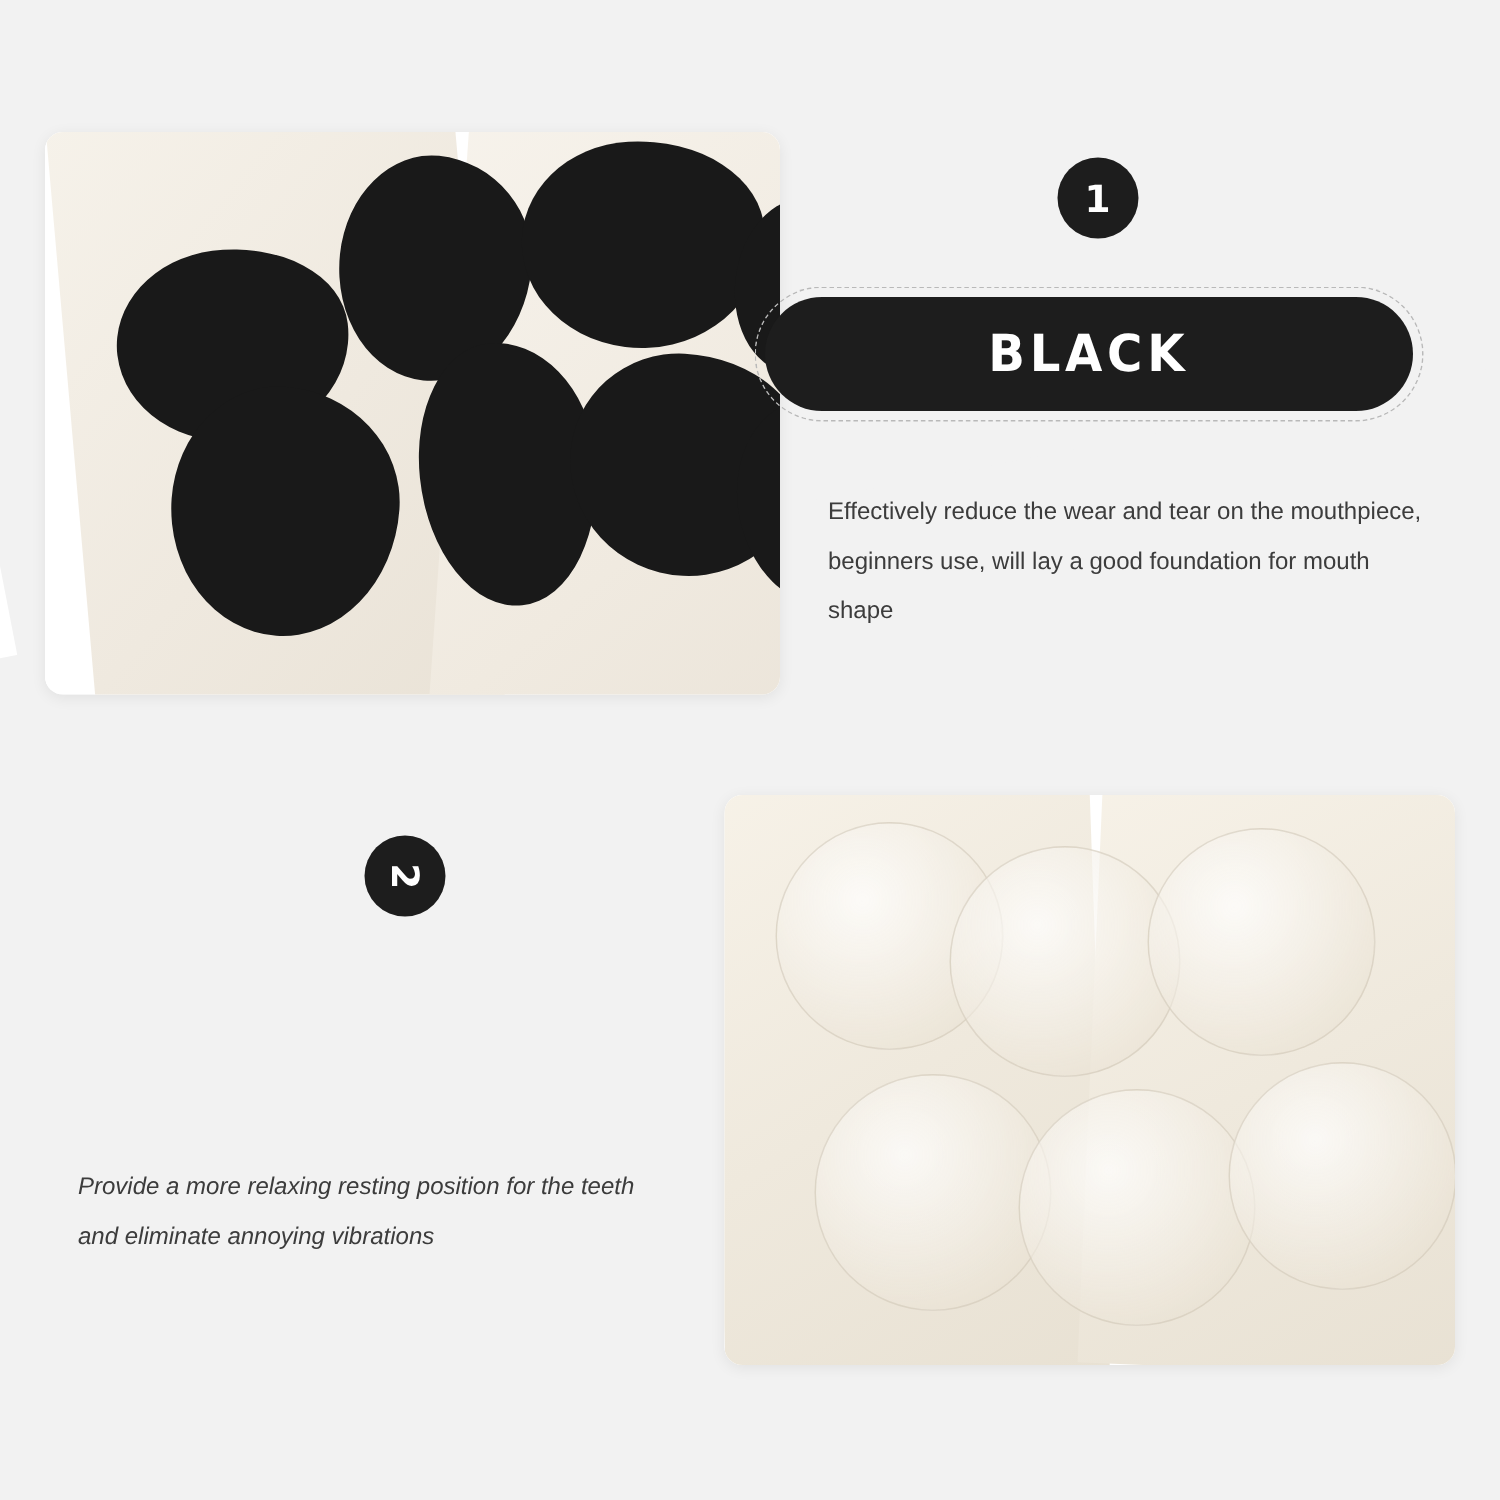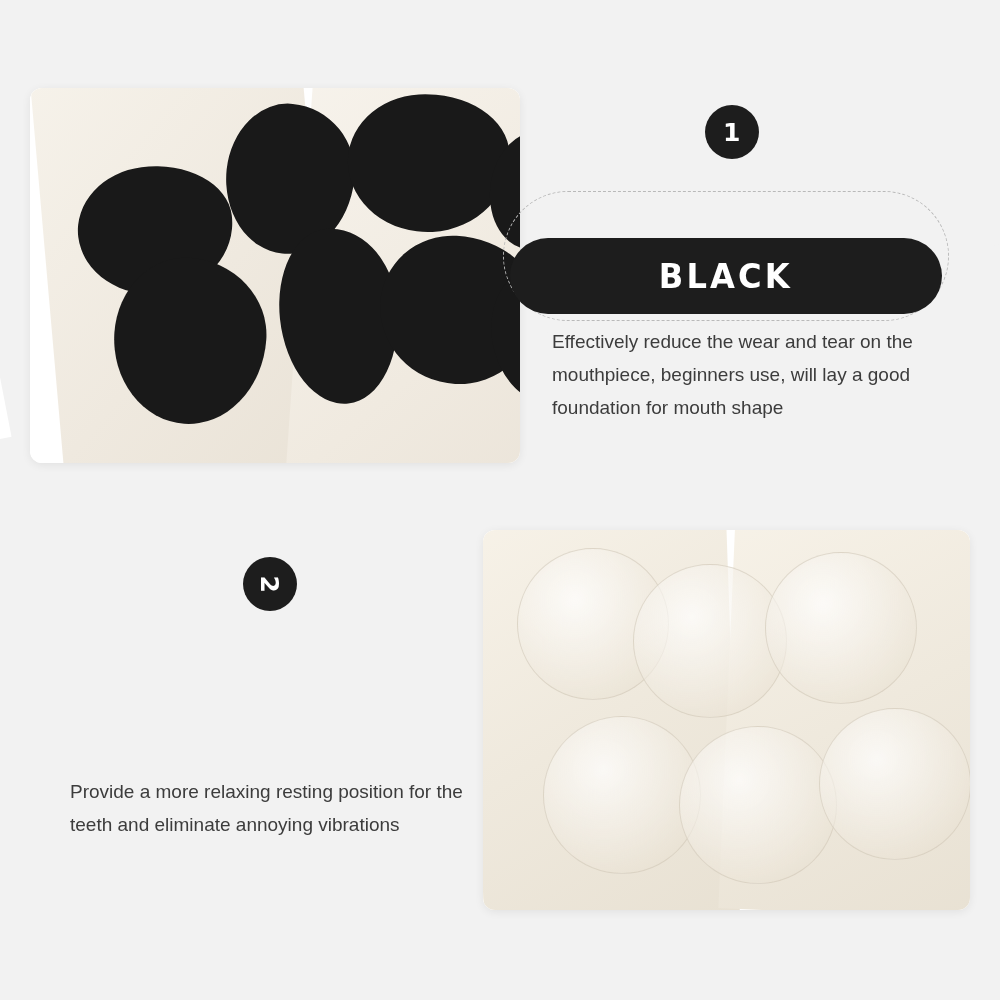--- a/index.html
+++ b/index.html
@@ -175,21 +175,20 @@
     pointer-events: none;
   }
   .pill {
     position: relative;
     height: 76px;
     background: #1d1d1d;
     border-radius: 999px;
     display: flex;
     align-items: center;
     justify-content: center;
-    margin-top: 40px;
   }
   .pill-text {
     color: #ffffff;
     font-size: 34px;
     font-weight: bold;
     letter-spacing: 3px;
     font-family: "DejaVu Sans", sans-serif;
     font-stretch: condensed;
     transform: scaleX(1.05);
   }
@@ -201,33 +200,34 @@
   #pill-white {
     left: 48px;
     top: 648px;
     width: 440px;
   }
 
   
   .desc {
     position: absolute;
     color: #3c3c3c;
-    font-size: 19px;
+    font-size: 16px;
     line-height: 33px;
     font-family: "Liberation Sans", sans-serif;
   }
   #desc-black {
     left: 552px;
     top: 325px;
     width: 400px;
   }
   #desc-white {
-    left: 70px;
+    left: 52px;
     top: 775px;
     width: 400px;
+    font-style: italic;
   }
 </style>
 </head>
 <body>
 
 <div class="page">
 
   <div class="bg-diag-top"></div>
   <div class="bg-diag-bottom"></div>
 

